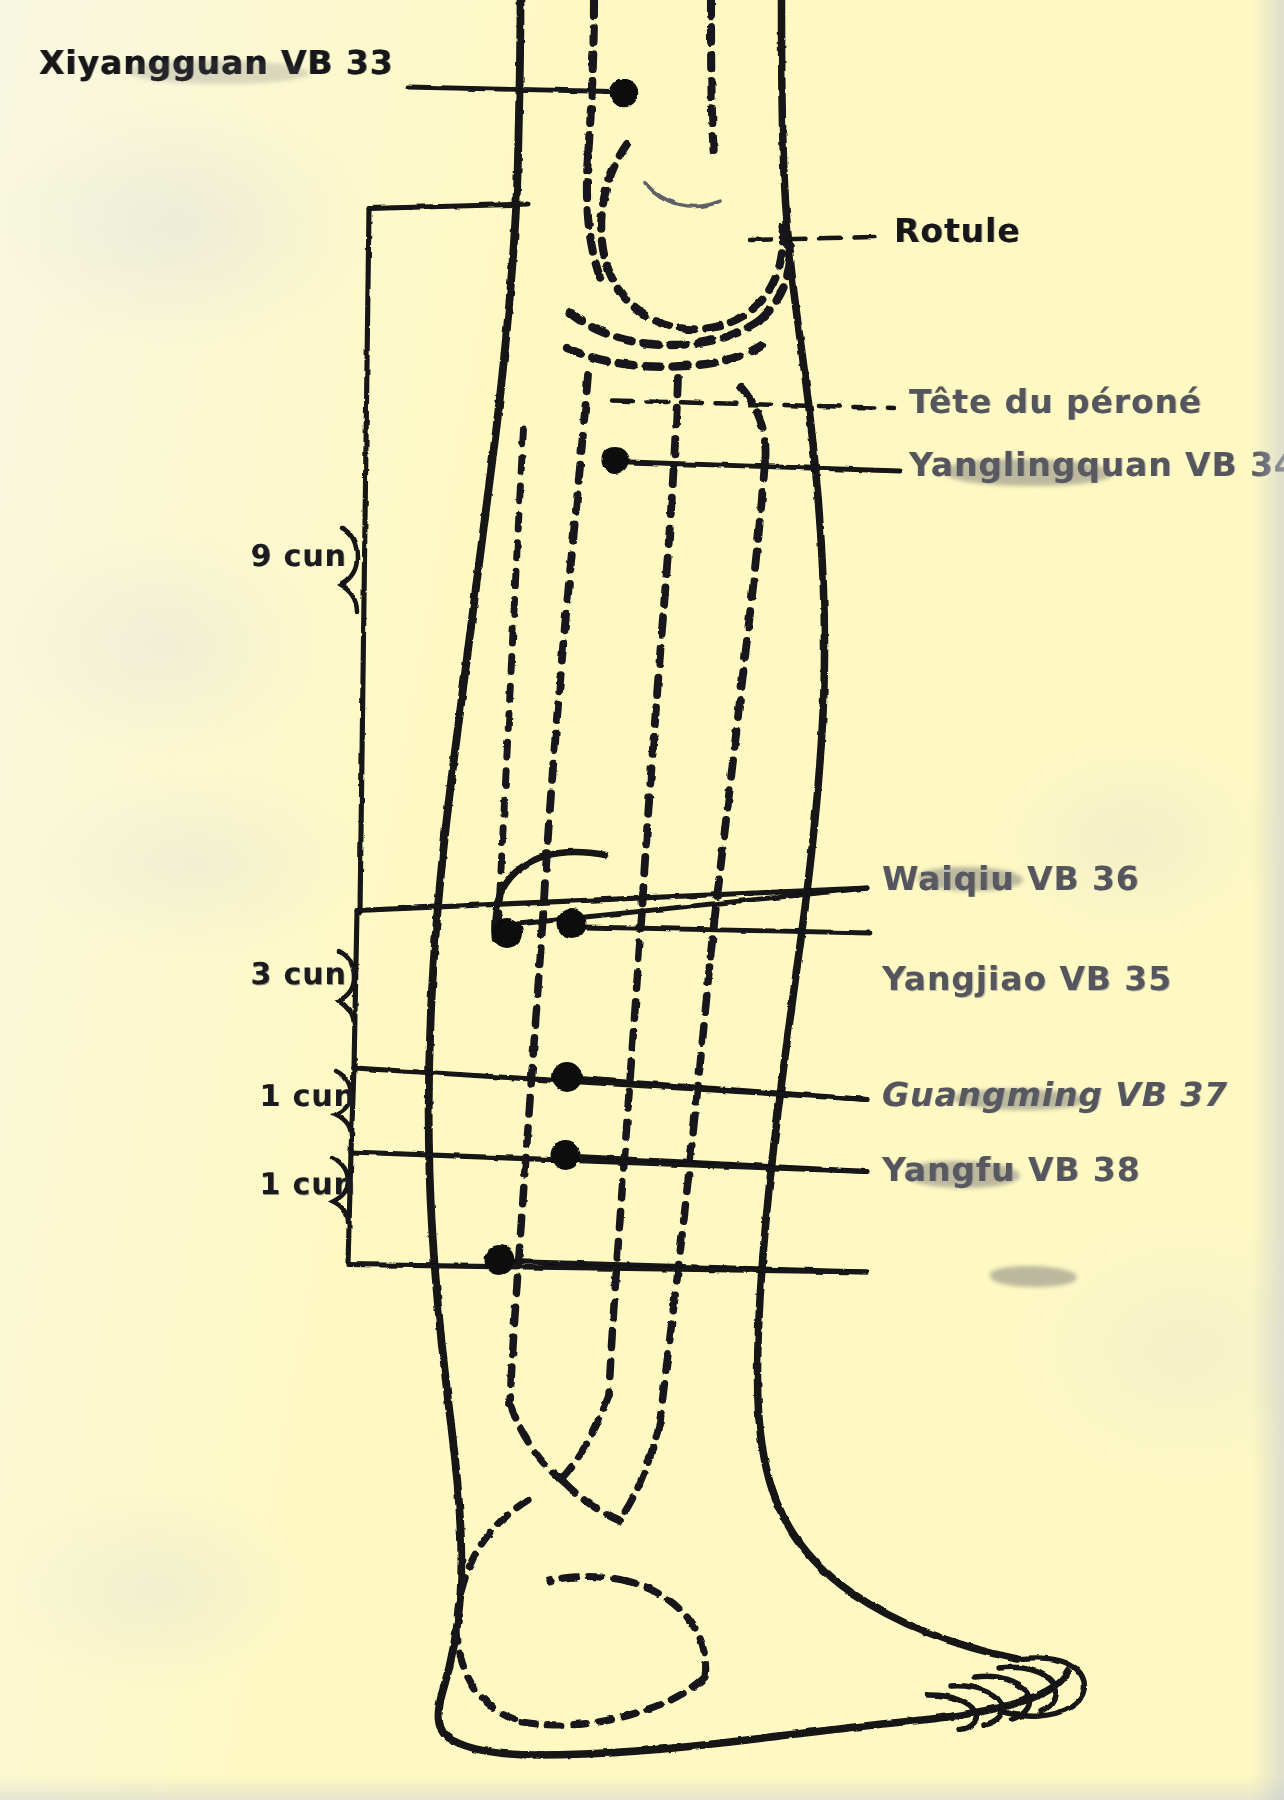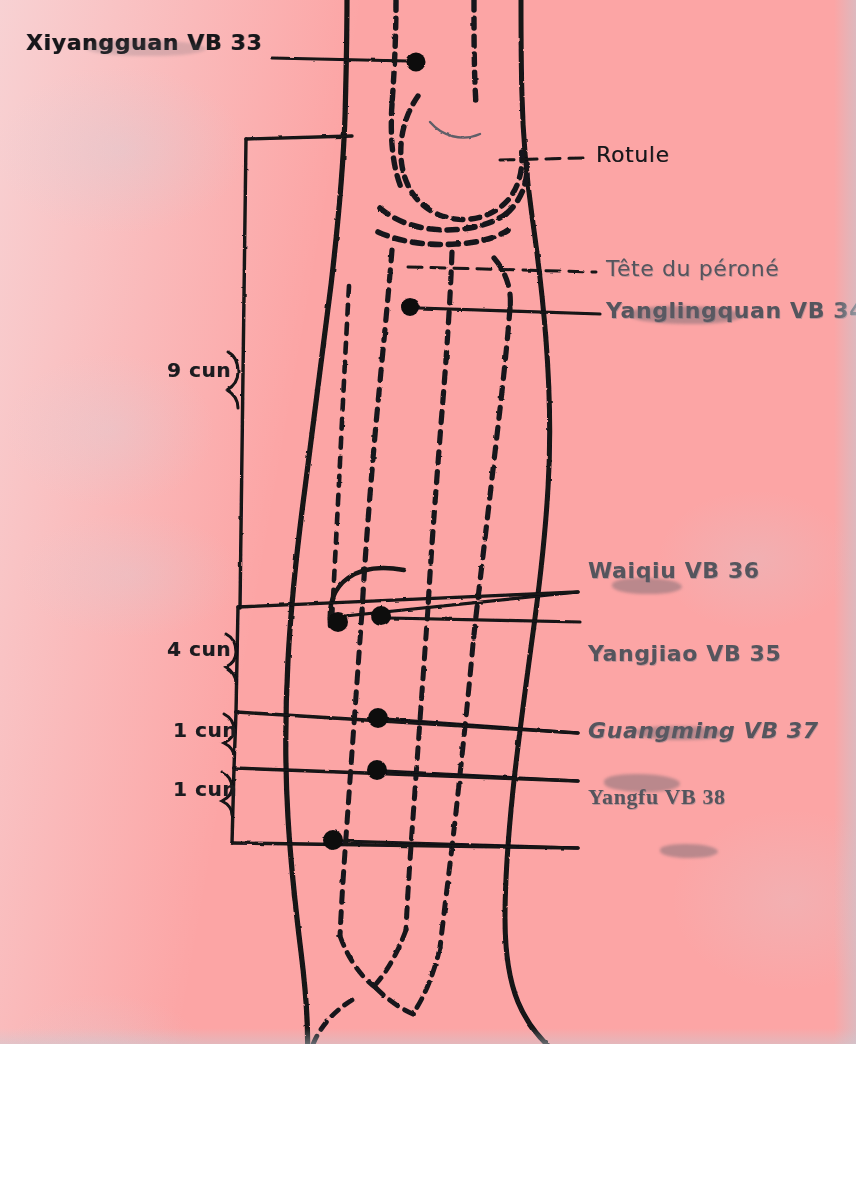--- a/index.html
+++ b/index.html
@@ -4,22 +4,22 @@
 <title>Gallbladder Meridian Leg Diagram</title>
 <style>
   html, body {
     margin: 0;
     padding: 0;
     background: #ffffff;
   }
   #page {
     position: relative;
     width: 856px;
-    height: 1044px;
-    background: #fca5a5;
+    height: 1200px;
+    background: #fef9c3;
     overflow: hidden;
     font-family: "DejaVu Sans", sans-serif;
   }
   
   .paper-tint {
     position: absolute;
     inset: 0;
     background:
       radial-gradient(ellipse 180px 120px at 120px 150px, rgba(205,210,220,0.30), rgba(255,255,255,0) 70%),
       radial-gradient(ellipse 150px 110px at 110px 430px, rgba(208,212,222,0.26), rgba(255,255,255,0) 70%),
@@ -59,21 +59,21 @@
     line-height: 1;
     -webkit-font-smoothing: none;
   }
   .lbl-point {
     font-size: 22px;
     font-weight: 600;
     text-shadow: 0.6px 0.4px 0 rgba(40,40,48,0.55), -0.5px 0.3px 0 rgba(70,70,80,0.30);
   }
   .lbl-anat {
     font-size: 22px;
-    font-weight: 400;
+    font-weight: 700;
     text-shadow: 0.6px 0.4px 0 rgba(40,40,48,0.5);
   }
   .lbl-cun {
     font-size: 20px;
     font-weight: 600;
     color: #1b1b1f;
     text-shadow: 0.5px 0.4px 0 rgba(45,45,52,0.5);
     margin-left: 25px;
   }
   .faded {
@@ -302,32 +302,32 @@
   </svg>
 
   <div class="lbl lbl-point" style="left:26px;  top:32px;">Xiyangguan VB 33</div>
 
   <div class="lbl lbl-anat" style="left:596px; top:144px;">Rotule</div>
 
   <div class="lbl lbl-anat faded" style="left:606px; top:258px;">Tête du péroné</div>
 
   <div class="lbl lbl-point faded" style="left:606px; top:300px;">Yanglingquan VB 34</div>
 
-  <div class="lbl lbl-point faded" style="left:588px; top:560px;text-align:right;">Waiqiu VB 36</div>
+  <div class="lbl lbl-point faded" style="left:588px; top:576px;text-align:right;">Waiqiu VB 36</div>
 
   <div class="lbl lbl-point faded" style="left:588px; top:643px;">Yangjiao VB 35</div>
 
   <div class="lbl lbl-point faded" style="left:588px; top:720px;font-style:italic;">Guangming VB 37</div>
 
-  <div class="lbl lbl-point faded" style="left:588px; top:786px;font-family:Liberation Serif, serif;">Yangfu VB 38</div>
+  <div class="lbl lbl-point faded" style="left:588px; top:770px;">Yangfu VB 38</div>
 
 
   <div class="lbl lbl-cun" style="left:142px; top:360px;">9 cun</div>
 
-  <div class="lbl lbl-cun" style="left:142px; top:639px;">4 cun</div>
+  <div class="lbl lbl-cun" style="left:142px; top:639px;">3 cun</div>
 
   <div class="lbl lbl-cun" style="left:148px; top:720px;">1 cun</div>
 
   <div class="lbl lbl-cun" style="left:148px; top:779px;">1 cun</div>
 
   <div class="smudge" style="left:630px; top:306px; width:112px; height:18px;"></div>
   <div class="smudge" style="left:612px; top:578px; width:70px; height:16px;"></div>
   <div class="smudge" style="left:604px; top:774px; width:76px; height:18px;"></div>
   <div class="smudge" style="left:636px; top:726px; width:88px; height:14px;"></div>
   <div class="smudge" style="left:660px; top:844px; width:58px; height:14px;"></div>

